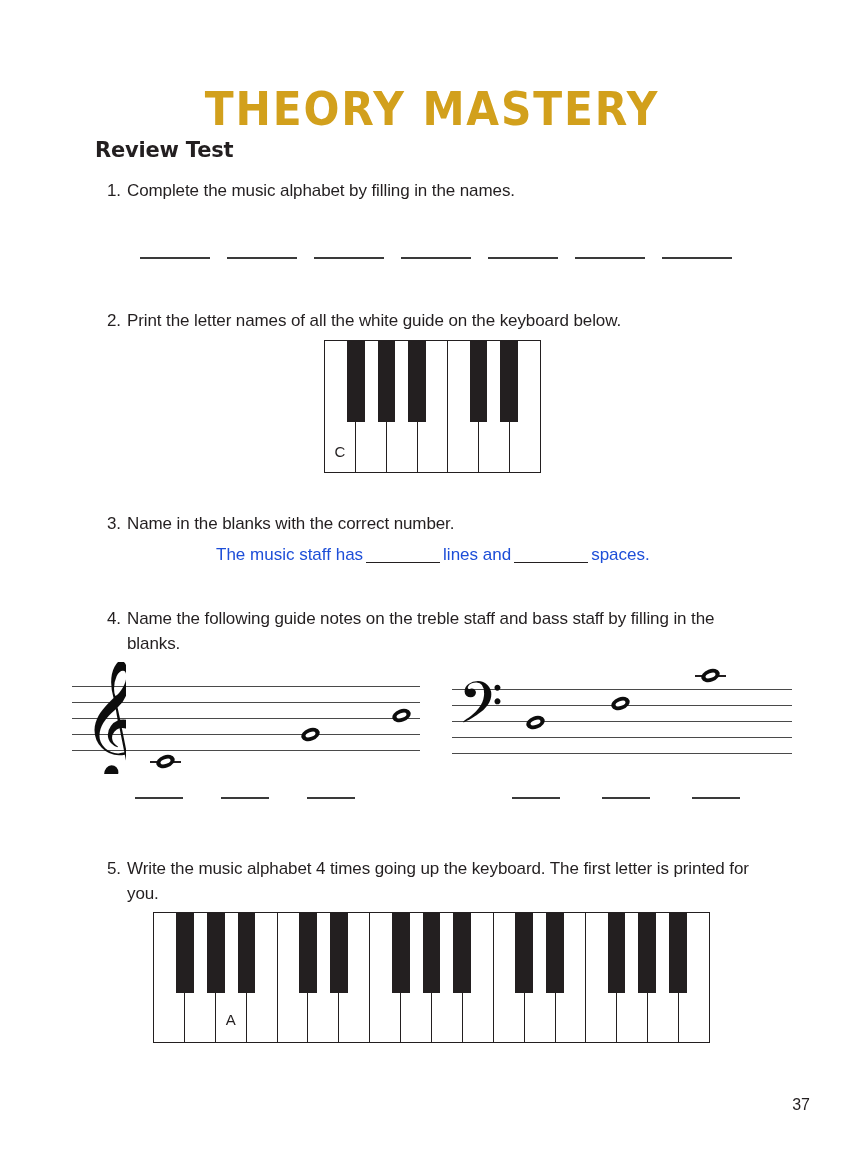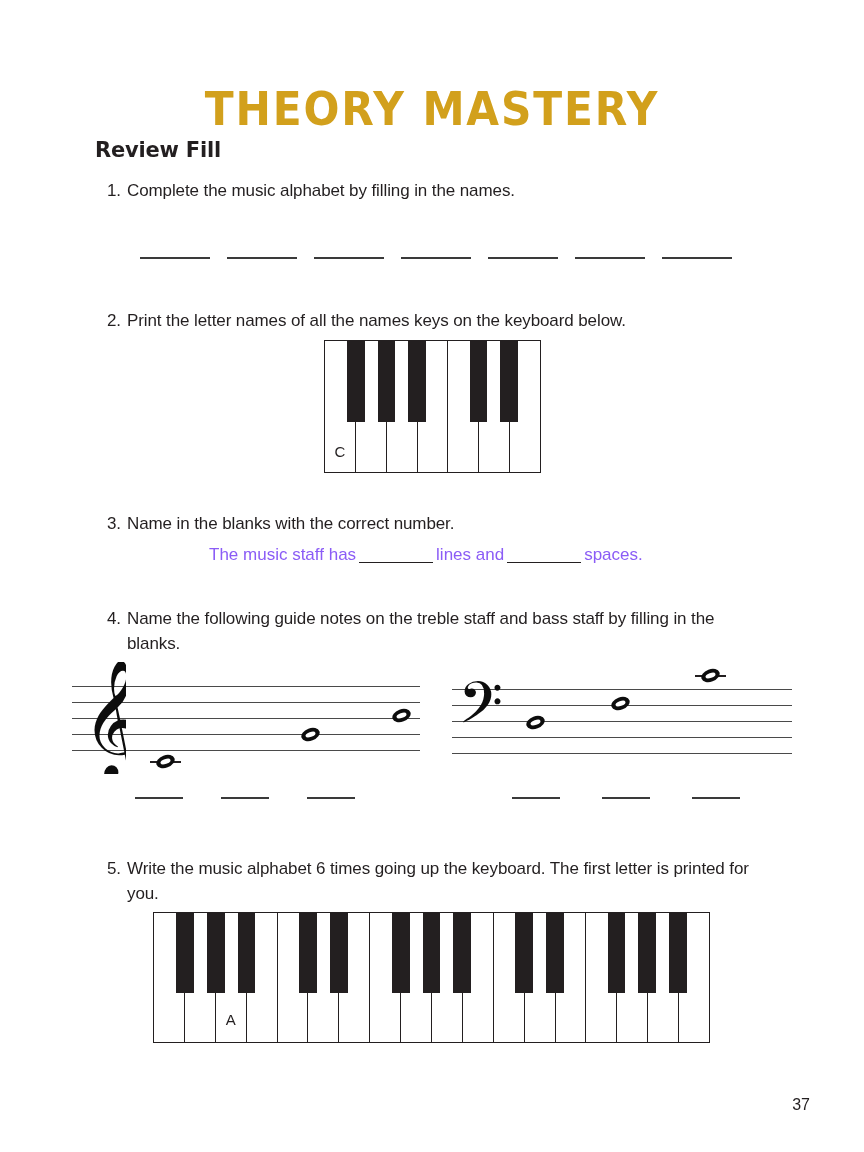--- a/index.html
+++ b/index.html
@@ -72,24 +72,24 @@
     display: flex;
   }
   .blank {
     border-bottom: 2.2px solid #3a3a3a;
     height: 1px;
   }
 
   
   .q3line {
     position: absolute;
-    left: 209px;
+    left: 216px;
     top: 545px;
     font-size: 17px;
-    color: #8b5cf6;
+    color: #1d4ed8;
     white-space: nowrap;
   }
   .iblank {
     display: inline-block;
     width: 74px;
     border-bottom: 1.6px solid #231f20;
     vertical-align: -3px;
     margin: 0 3px;
   }
 
@@ -170,40 +170,40 @@
     font-size: 16px;
     color: #231f20;
   }
 </style>
 </head>
 <body>
 
 <div class="page">
 
   <div class="title">THEORY MASTERY</div>
-  <div class="subtitle">Review Fill</div>
+  <div class="subtitle">Review Test</div>
 
   <div class="q" style="left:95px; top:178px; width:700px;">
     <span class="num">1.</span>
     <span class="txt">Complete the music alphabet by filling in the names.</span>
   </div>
 
   <div class="blank-row" id="q1-blanks" style="left:140px; top:256px; gap:17px;">
       <div class="blank" style="width: 70px;"></div>
       <div class="blank" style="width: 70px;"></div>
       <div class="blank" style="width: 70px;"></div>
       <div class="blank" style="width: 70px;"></div>
       <div class="blank" style="width: 70px;"></div>
       <div class="blank" style="width: 70px;"></div>
       <div class="blank" style="width: 70px;"></div>
     </div>
 
   <div class="q" style="left:95px; top:308px; width:700px;">
     <span class="num">2.</span>
-    <span class="txt">Print the letter names of all the names keys on the keyboard below.</span>
+    <span class="txt">Print the letter names of all the white guide on the keyboard below.</span>
   </div>
 
   <div class="keyboard" id="kb-small" style="left:324px; top:340px; width:217px; height:133px;">
     <div class="wkeys">
         <div class="wkey">
           <span class="klabel" style="font-size: 15px; bottom: 12px;">C</span>
         </div>
         <div class="wkey"></div>
         <div class="wkey"></div>
         <div class="wkey"></div>
@@ -325,21 +325,21 @@
   </div>
 
   <div class="blank-row" id="q4-bass-blanks" style="left:512px; top:796px; gap:42px;">
       <div class="blank" style="width: 48px;"></div>
       <div class="blank" style="width: 48px;"></div>
       <div class="blank" style="width: 48px;"></div>
     </div>
 
   <div class="q" style="left:95px; top:856px; width:680px;">
     <span class="num">5.</span>
-    <span class="txt">Write the music alphabet 6 times going up the keyboard. The first letter is printed for you.</span>
+    <span class="txt">Write the music alphabet 4 times going up the keyboard. The first letter is printed for you.</span>
   </div>
 
   <div class="keyboard" id="kb-large" style="left:153px; top:912px; width:557px; height:131px;">
     <div class="wkeys">
         <div class="wkey"></div>
         <div class="wkey"></div>
         <div class="wkey">
           <span class="klabel" style="font-size: 15px; bottom: 14px;">A</span>
         </div>
         <div class="wkey"></div>

